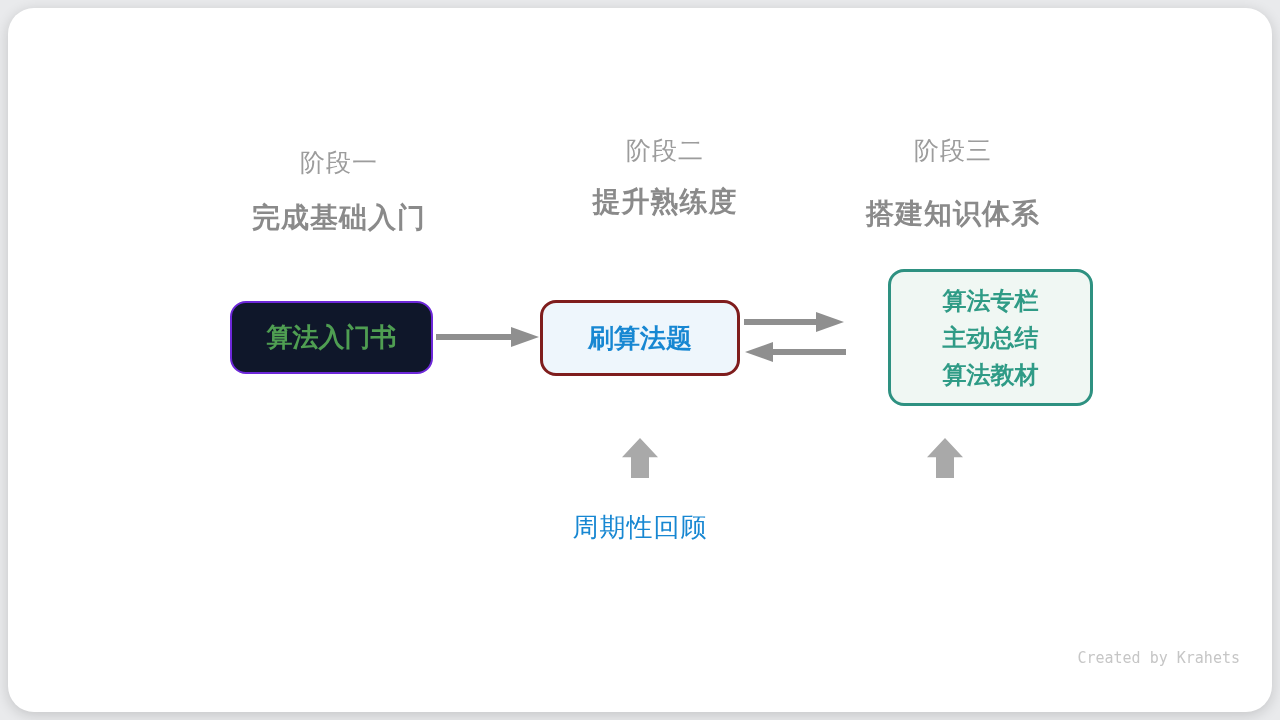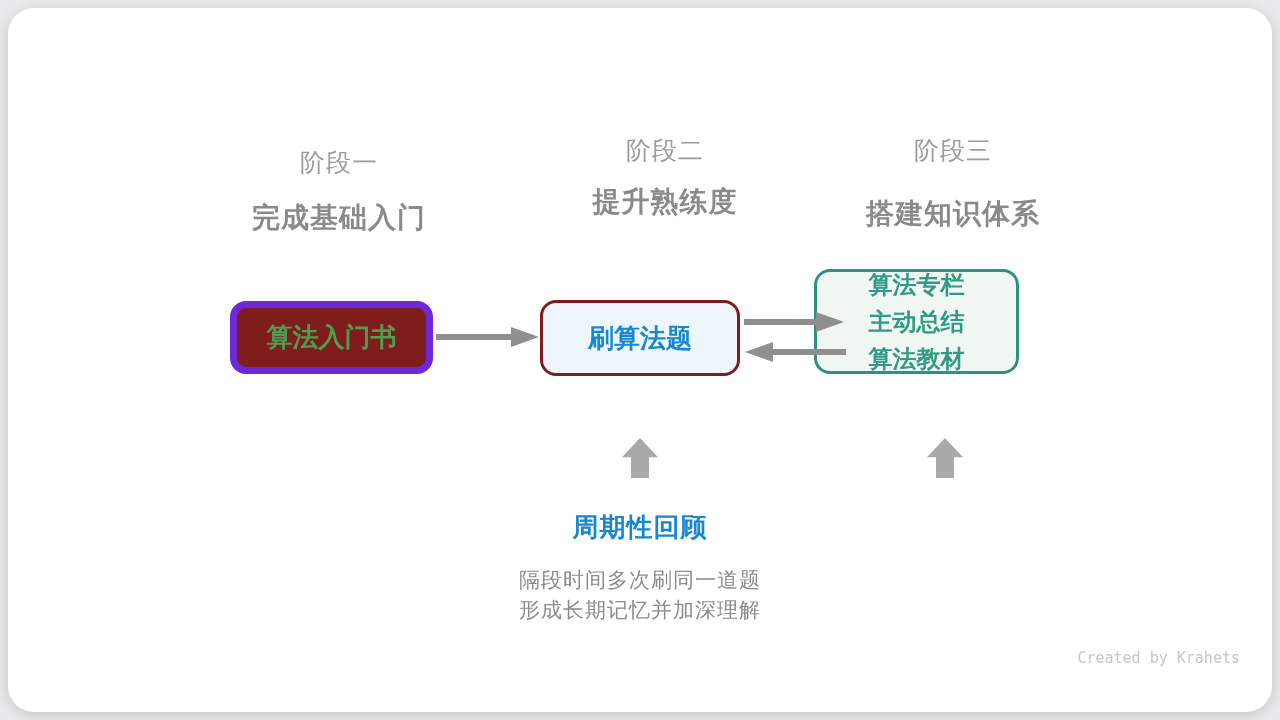--- a/index.html
+++ b/index.html
@@ -20,34 +20,34 @@
   .stage { width: 300px; text-align: center; }
   .stage-label { font-size: 25px; color: #9c9c9c; font-weight: 400; letter-spacing: 1px; }
   .stage-subtitle { font-size: 28px; color: #8a8a8a; font-weight: 700; letter-spacing: 1px; }
 
   
   .node {
     border-radius: 16px; display: flex; flex-direction: column;
     align-items: center; justify-content: center;
     font-weight: 700; text-align: center;
   }
-  .node-green { border: 7px solid #6d28d9; background: #7f1d1d; color: #4f9e52; font-size: 26px; }
+  .node-green { border: 2px solid #6d28d9; background: #0f172a; color: #4f9e52; font-size: 26px; }
   .node-blue  { border: 3px solid #7f1d1d; background: #eef6fc; color: #1787d2; font-size: 26px; }
   .node-teal  { border: 3px solid #2e9181; background: #f0f7f3; color: #2f9b86; font-size: 24px; }
   .node-teal .node-line { line-height: 37px; }
 
   
   .up-arrow {
     width: 36px; height: 40px; background: #a9a9a9;
     clip-path: polygon(50% 0, 100% 48%, 75% 48%, 75% 100%, 25% 100%, 25% 48%, 0 48%);
   }
 
   
   .note { width: 340px; text-align: center; }
-  .note-title { font-size: 26px; font-weight: 700; letter-spacing: 1px; }
+  .note-title { font-size: 26px; font-weight: 400; letter-spacing: 1px; }
   .note-title.blue { color: #1787d2; }
   .note-title.teal { color: #2f9b86; }
   .note-body { margin-top: 20px; font-size: 21px; color: #8b8b8b; line-height: 30px; letter-spacing: 1px; }
 
   .credit {
     font-family: "DejaVu Sans Mono", "Liberation Mono", monospace;
     font-size: 15px; color: #c6c6c6;
   }
   svg.arrows { position: absolute; left: 0; top: 0; pointer-events: none; }
 </style>
@@ -71,21 +71,21 @@
     </div>
 
     <div class="abs node node-green" style="left:222px; top:293px; width:203px; height:73px;">
       <div class="node-line">算法入门书</div>
     </div>
 
     <div class="abs node node-blue" style="left:532px; top:292px; width:200px; height:76px;">
       <div class="node-line">刷算法题</div>
     </div>
 
-    <div class="abs node node-teal" style="left:806px; top:261px; width:205px; height:105px;">
+    <div class="abs node node-teal" style="left:880px; top:261px; width:205px; height:137px;">
       <div class="node-line">算法专栏</div>
       <div class="node-line">主动总结</div>
       <div class="node-line">算法教材</div>
     </div>
 
     <svg class="arrows" width="1264" height="704" viewBox="0 0 1264 704">
 
       <g>
         <line x1="428" y1="329" x2="505" y2="329" stroke="#8f8f8f" stroke-width="6"></line>
         <polygon points="503,319 531,329 503,339" fill="#8f8f8f"></polygon>
@@ -100,23 +100,19 @@
         <line x1="838" y1="344" x2="763" y2="344" stroke="#8f8f8f" stroke-width="6"></line>
         <polygon points="765,334 737,344 765,354" fill="#8f8f8f"></polygon>
       </g>
     </svg>
 
     <div class="abs up-arrow" style="left:614px; top:430px;"></div>
     <div class="abs up-arrow" style="left:919px; top:430px;"></div>
 
     <div class="abs note" style="left:462px; top:502px;">
       <div class="note-title blue">周期性回顾</div>
-      <div class="note-body">
-        <div>隔段时间多次刷同一道题</div>
-        <div>形成长期记忆并加深理解</div>
-      </div>
     </div>
 
 
     <div class="abs credit" style="right:32px; top:641px;">Created by Krahets</div>
 
   </div>
 </div>
 
 </body></html>

